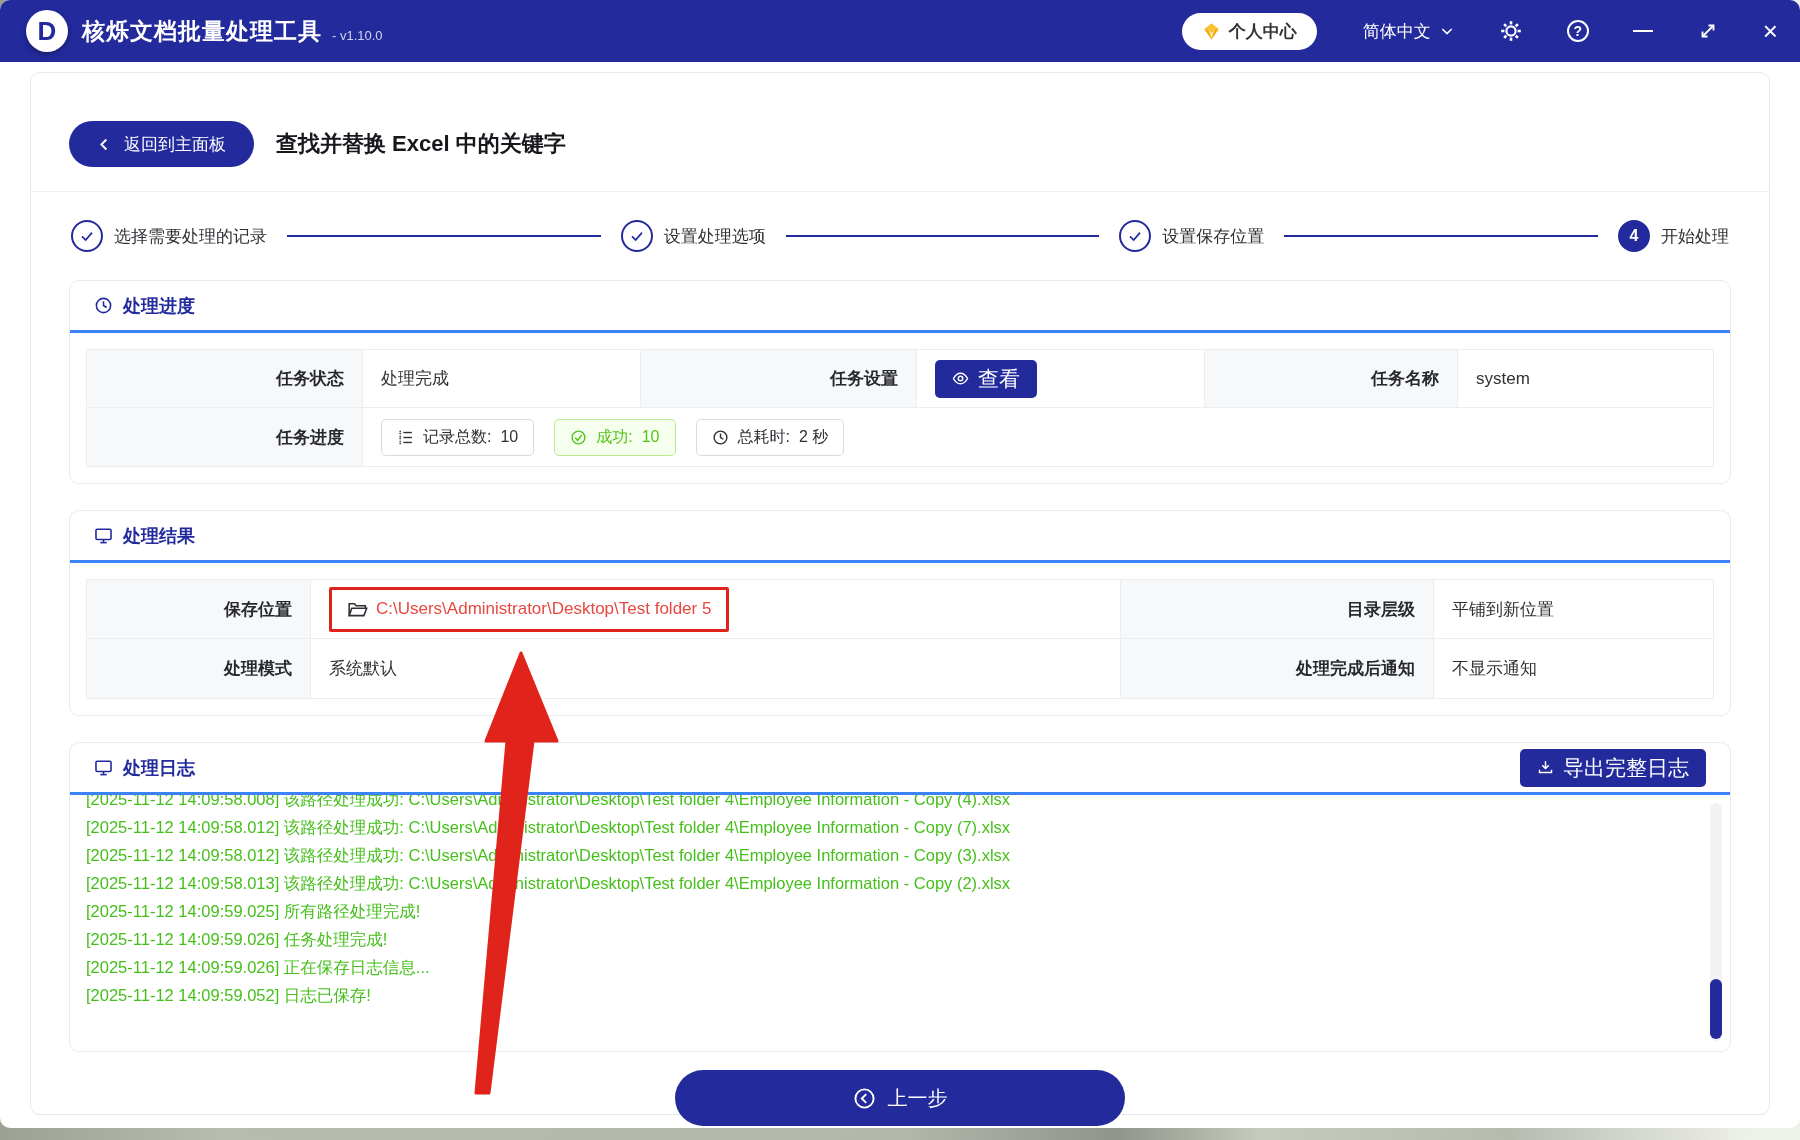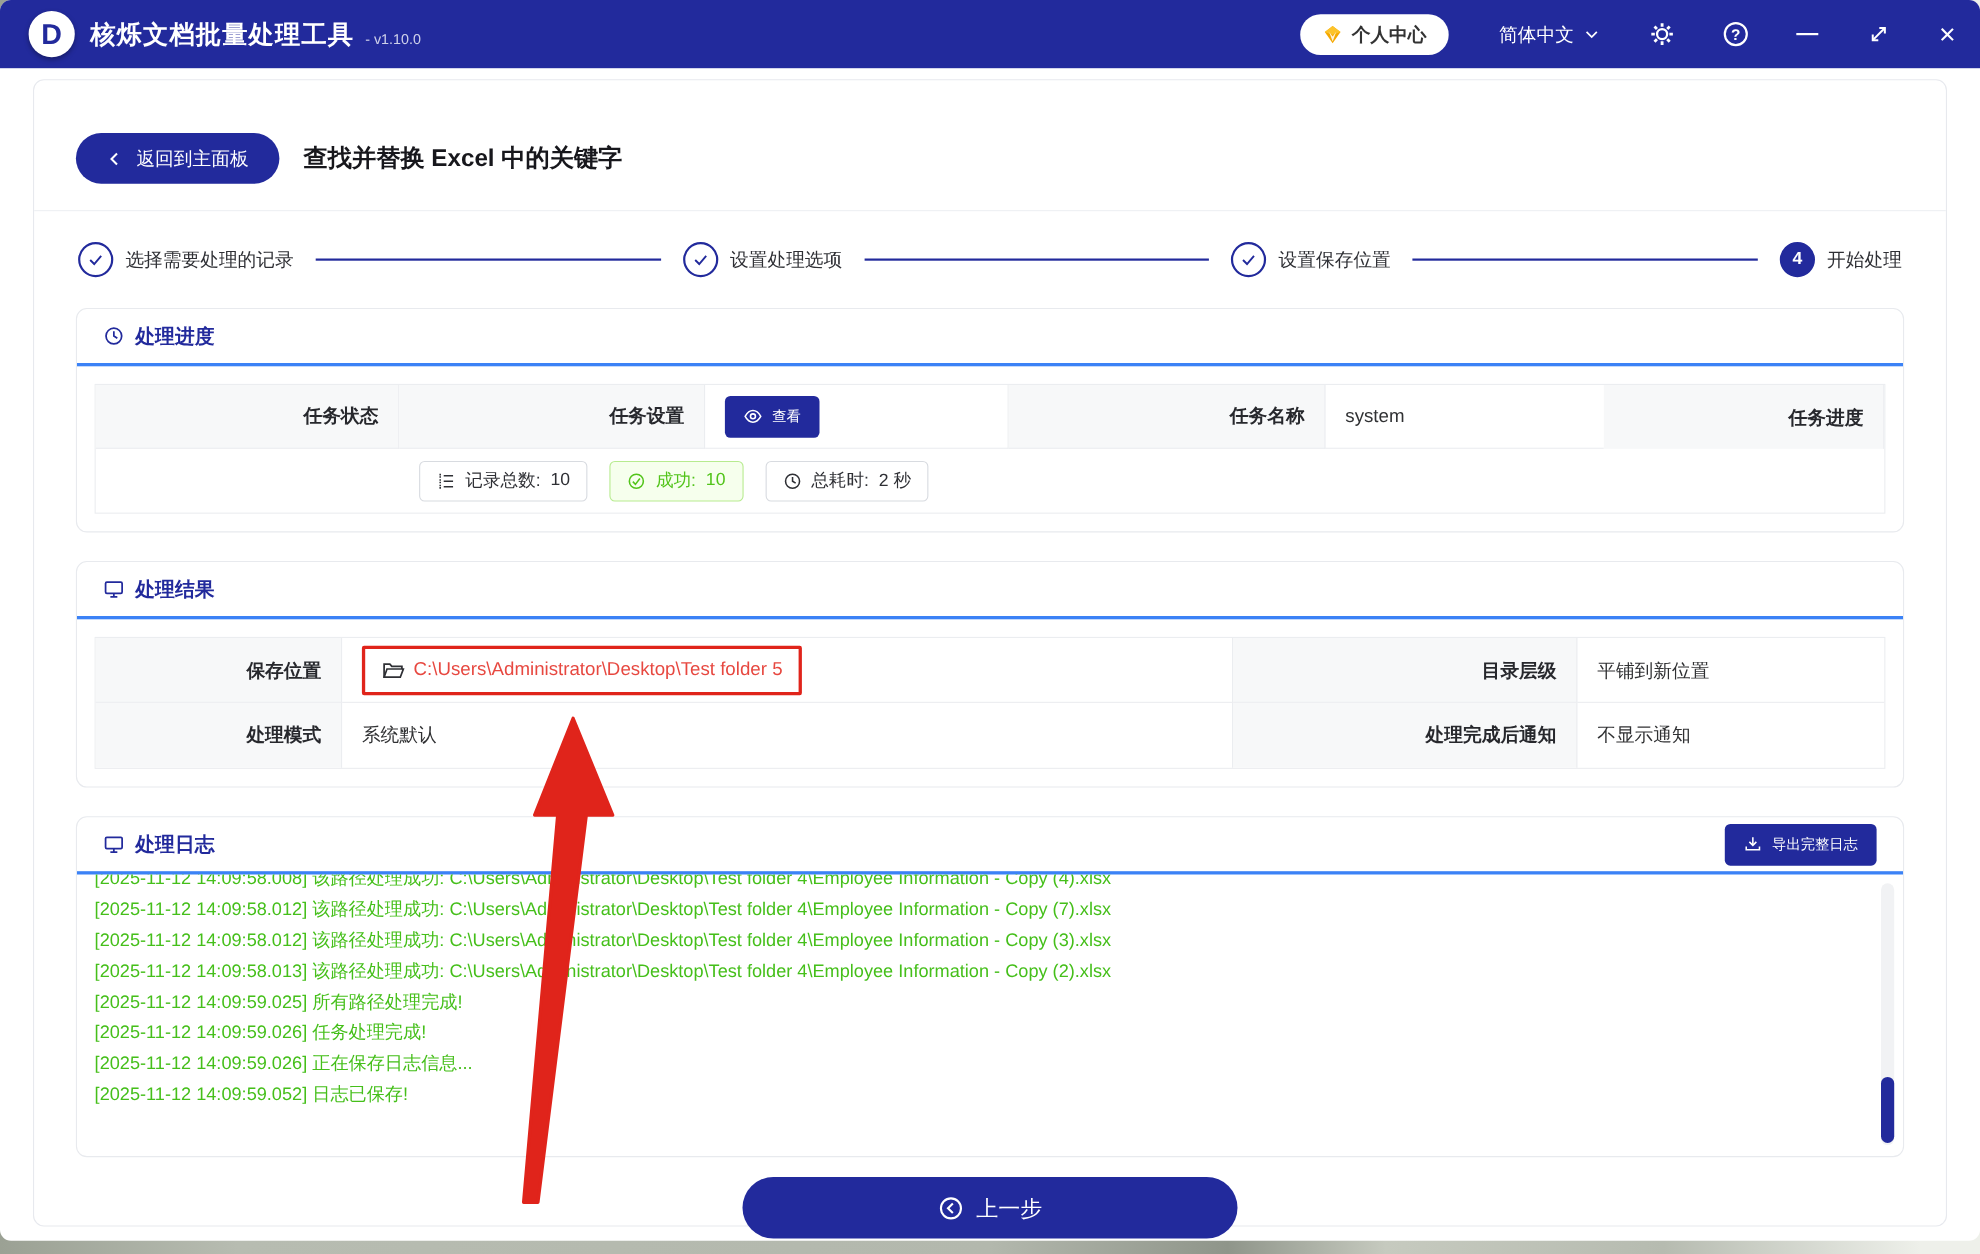--- a/index.html
+++ b/index.html
@@ -87,21 +87,21 @@
     display:inline-flex; align-items:center; gap:9px; height:37px; padding:0 15px;
     border:1px solid #d8dbe0; border-radius:5px; background:#fff; font-size:16px; color:#2f3035;
   }
   .badge .num { font-weight:normal; }
   .badge.success { background:#f6ffed; border-color:#b7eb8f; color:#52c41a; }
   .badge.success .num { color:#52c41a; }
   
   .btn-blue {
     background:#222a9c; color:#fff; border:none; border-radius:5px; height:38px;
     display:inline-flex; align-items:center; gap:9px; padding:0 17px;
-    font-size:13px; cursor:pointer; font-family:inherit;
+    font-size:21px; cursor:pointer; font-family:inherit;
   }
   
   .path-box {
     display:inline-flex; align-items:center; gap:8px; height:45px; padding:0 15px;
     border:3px solid #e0241b; border-radius:2px; cursor:pointer; background:#fff; max-width:100%;
   }
   .path-text { color:#e74840; font-size:17px; white-space:nowrap; }
   
   .log-body { position:relative; height:256px; overflow:hidden; padding:6px 34px 0 16px; }
   .log-line { font-size:16.5px; line-height:28px; color:#45bf1a; white-space:nowrap; }
@@ -253,20 +253,21 @@
           <svg width="19" height="19" viewBox="0 0 24 24" fill="none" stroke="#222a9c" stroke-width="2">
               <circle cx="12" cy="12" r="9"></circle>
               <polyline points="12,6.5 12,12 16,14.5"></polyline>
             </svg>
         </span>
         <span>处理进度</span>
       </div>
       <div class="section-body">
         <div class="tbl tbl-progress">
           <div class="cell lab">任务状态</div>
+          <div class="cell">处理完成</div>
           <div class="cell lab">任务设置</div>
           <div class="cell">
             <button class="btn-blue">
               <span>
                 <svg width="17" height="17" viewBox="0 0 24 24" fill="none" stroke="#fff" stroke-width="2">
                     <path d="M2 12 C5 6.5 9 4.5 12 4.5 C15 4.5 19 6.5 22 12 C19 17.5 15 19.5 12 19.5 C9 19.5 5 17.5 2 12 Z"></path>
                     <circle cx="12" cy="12" r="3.2"></circle>
                   </svg>
               </span>
               <span>查看</span>

